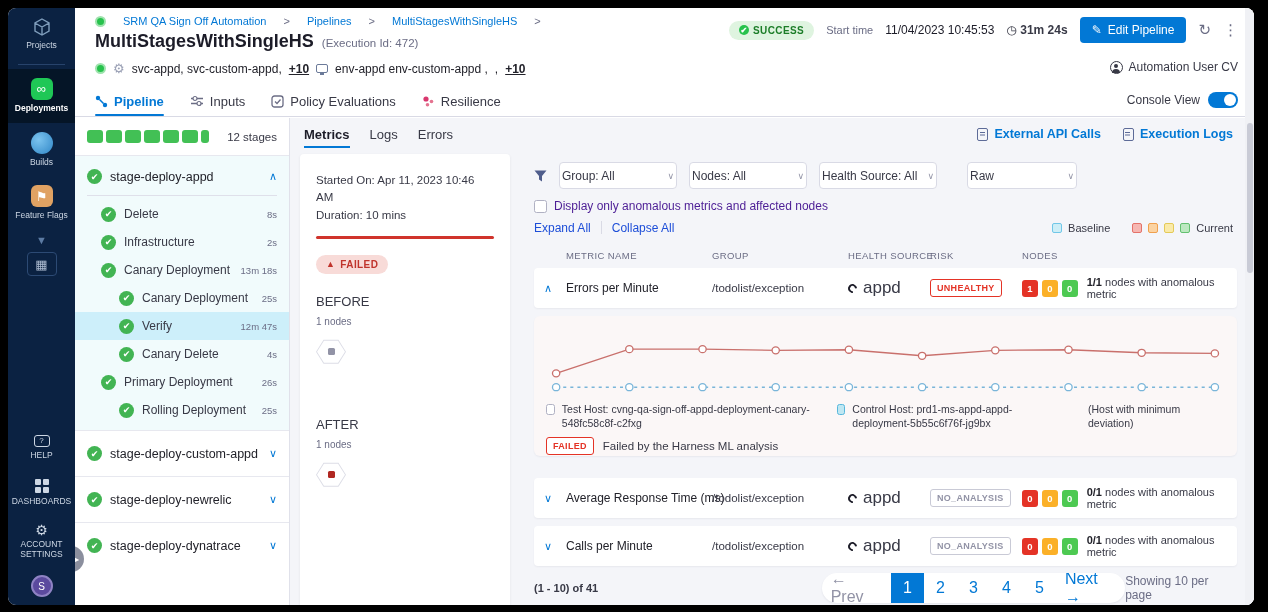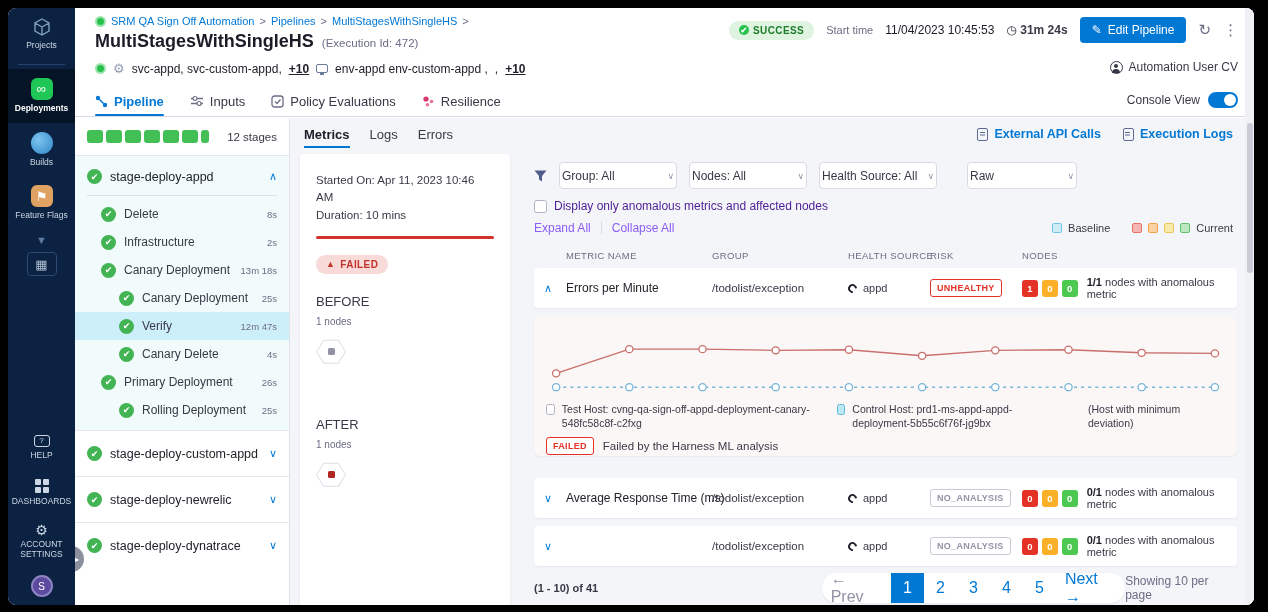--- a/index.html
+++ b/index.html
@@ -23,21 +23,21 @@
   .grid-btn{width:30px;height:24px;margin:2px auto;border:1px solid #2c4a74;border-radius:4px;color:#aebdd2;font-size:13px;display:flex;align-items:center;justify-content:center;cursor:pointer}
   .nav-bottom{position:absolute;bottom:8px;left:0;width:100%}
   .help-ic{width:16px;height:12px;border:1.4px solid #cdd7e4;border-radius:3px;font-size:8px;display:flex;align-items:center;justify-content:center;color:#cdd7e4}
   .dash-ic{display:grid;grid-template-columns:6px 6px;grid-template-rows:6px 6px;gap:2px}
   .dash-ic span{background:#cdd7e4;border-radius:1px}
   .gear{font-size:14px;color:#cdd7e4;line-height:12px}
   .avatar-s{width:22px;height:22px;border-radius:50%;background:#5b4a9e;border:2px solid #8f83c4;color:#fff;font-size:10px;display:flex;align-items:center;justify-content:center;margin:6px auto 0;cursor:pointer}
 
   
   .main{position:absolute;left:67px;top:0;right:0;bottom:0;background:#fff}
-  .breadcrumb{position:absolute;left:20px;top:7px;font-size:11px;color:#0278d5;display:flex;gap:5px;align-items:center}
+  .breadcrumb{position:absolute;left:20px;top:7px;font-size:11px;color:#0278d5;display:flex;gap:17px;align-items:center}
   .crumb{cursor:pointer}
   .crumb-sep{color:#6b6d85}
   .dot-green{width:11px;height:11px;border-radius:50%;background:#27c24c;display:inline-block;border:2px solid #9fe3ae}
   .titlerow{position:absolute;left:20px;top:23px;display:flex;align-items:baseline;gap:8px}
   .page-title{font-size:18px;font-weight:bold;color:#1c1c28}
   .exec-id{font-size:11.5px;color:#6b6d85}
   .tagrow{position:absolute;left:20px;top:53px;display:flex;align-items:center;gap:7px;font-size:12px;color:#22222a}
   .tagrow .more{text-decoration:underline;cursor:pointer;font-weight:bold}
   .mini-gear{color:#9aa0b5;font-size:13px}
   .env-ic{width:12px;height:9px;border:1.3px solid #6b7a99;border-radius:2px;position:relative}
@@ -109,38 +109,38 @@
   .links-row{position:absolute;right:12px;top:9px;display:flex;gap:22px}
   .blue-link{display:flex;align-items:center;gap:6px;font-size:12.5px;font-weight:bold;color:#0278d5;cursor:pointer}
   .doc-ic{width:11px;height:13px;border:1.3px solid #5d6b98;border-radius:2px;position:relative}
   .doc-ic:after{content:"";position:absolute;left:1.5px;top:3px;width:5px;height:1.2px;background:#5d6b98;box-shadow:0 2.5px 0 #5d6b98}
   .filters{position:absolute;left:14px;top:44px;display:flex;align-items:center;gap:12px}
   .select{width:118px;height:27px;background:#fff;border:1px solid #d9dae5;border-radius:4px;display:flex;align-items:center;justify-content:space-between;padding:0 2px;font-size:12px;color:#383946;cursor:pointer}
   .select .sc{color:#9293a6;font-size:9px}
   .select.raw{width:110px;margin-left:18px}
   .chkrow{position:absolute;left:14px;top:81px;display:flex;align-items:center;gap:7px;font-size:12px;color:#4c1d95}
   .checkbox{width:13px;height:13px;border:1.4px solid #b0b1c3;border-radius:2.5px;background:#fff;cursor:pointer}
-  .expandrow{position:absolute;left:14px;top:103px;display:flex;gap:10px;font-size:12px;color:#8b5cf6}
+  .expandrow{position:absolute;left:14px;top:103px;display:flex;gap:10px;font-size:12px;color:#1d4ed8}
   .expandrow .lk{cursor:pointer}
   .vdiv{width:1px;height:13px;background:#d9dae5}
   .legendrow{position:absolute;right:12px;top:104px;display:flex;align-items:center;gap:6px;font-size:11px;color:#383946}
   .lg-sq{width:10px;height:10px;border-radius:2px}
   .lg-baseline{background:#cdeef7;border:1px solid #71c7e8}
   .lg-red{background:#f6b7b2;border:1px solid #e4726a}
   .lg-orange{background:#fbd3a2;border:1px solid #f0a04e}
   .lg-yellow{background:#faeaa9;border:1px solid #e4ca58}
   .lg-green{background:#bce8c0;border:1px solid #63c070}
   .tablehead{position:absolute;left:14px;right:8px;top:128px;height:22px;font-size:9.5px;letter-spacing:.4px;color:#6b6d85}
   .tablehead span{position:absolute;top:4px}
   .mrow{position:absolute;left:14px;right:8px;height:40px;background:#fff;border-radius:4px;box-shadow:0 1px 2px rgba(40,41,61,.06)}
   .mrow .cell{position:absolute;top:0;height:100%;display:flex;align-items:center}
   .c-chev{left:10px;color:#0278d5;font-size:11px;cursor:pointer}
   .c-name{left:32px;font-size:12px;color:#22222a}
   .c-group{left:178px;font-size:11.5px;color:#383946}
-  .c-health{left:314px;gap:6px;font-size:11px;color:#383946}
+  .c-health{left:314px;gap:6px;font-size:17px;color:#383946}
   .c-risk{left:396px}
   .c-nodes{left:488px;gap:4px}
   .appd-ic{width:9px;height:9px;border:2px solid #1c1c28;border-top-color:transparent;border-radius:50%;transform:rotate(130deg)}
   .risk-badge{font-size:9px;font-weight:bold;letter-spacing:.3px;padding:3px 6px;border-radius:3px;border:1px solid}
   .risk-unhealthy{color:#e43326;border-color:#e43326;background:#fff}
   .risk-noanalysis{color:#9293a6;border-color:#c9cad6;background:#fff}
   .chip{width:17px;height:17px;border-radius:3px;color:#fff;font-size:9.5px;font-weight:bold;display:flex;align-items:center;justify-content:center}
   .chip.red{background:#e43326}.chip.yellow{background:#fbb028}.chip.green{background:#4dc952}
   .nodes-summary{font-size:11px;color:#383946;margin-left:5px}
   .nodes-summary b{color:#22222a}
@@ -553,20 +553,21 @@
           <span class="cell c-nodes">
             <span class="chip red">0</span>
             <span class="chip yellow">0</span>
             <span class="chip green">0</span>
             <span class="nodes-summary"><b>0/1</b> <span>nodes with anomalous metric</span></span>
           </span>
         </div>
 
         <div class="mrow" style="top:408px">
           <span class="cell c-chev">∨</span>
+          <span class="cell c-name">Calls per Minute</span>
           <span class="cell c-group">/todolist/exception</span>
           <span class="cell c-health">
               <span class="appd-ic"></span>
               <span>appd</span>
             </span>
           <span class="cell c-risk">
               <span class="risk-badge risk-noanalysis">NO_ANALYSIS</span>
             </span>
           <span class="cell c-nodes">
             <span class="chip red">0</span>

